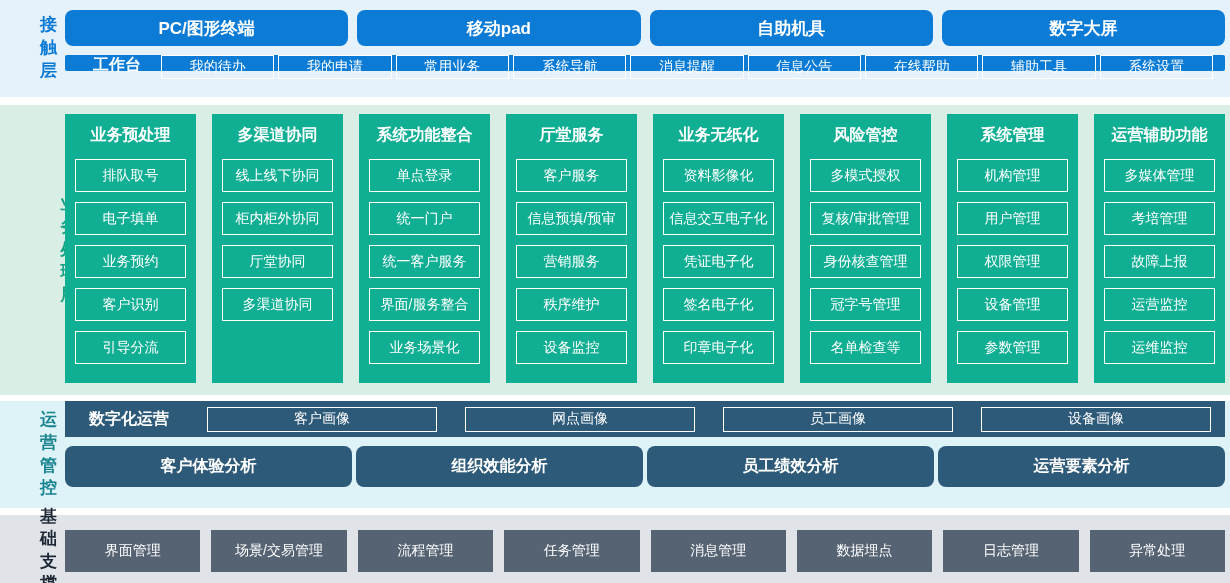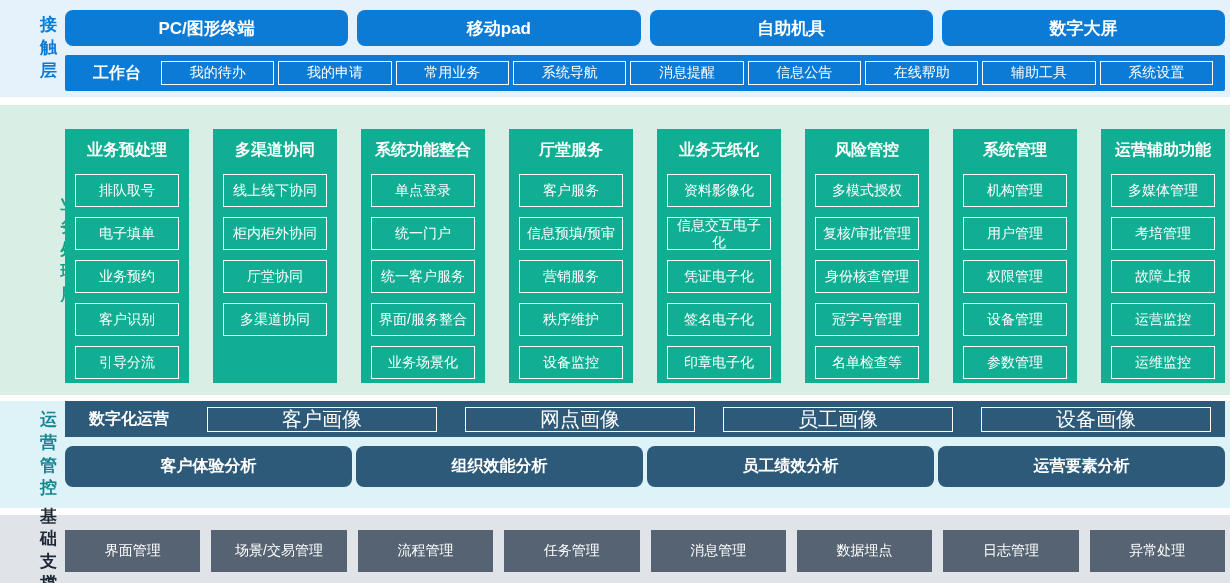--- a/index.html
+++ b/index.html
@@ -31,33 +31,33 @@
 
   
   .band-contact{height:97px;background:var(--contact-bg);margin-bottom:8px;}
   .band-contact .v-label{color:var(--blue);}
   .channel-row{display:flex;gap:9px;margin-top:10px;height:36px;}
   .channel-box{
     flex:1;background:var(--blue);border-radius:8px;color:var(--white);
     font-size:17px;font-weight:bold;display:flex;align-items:center;justify-content:center;
   }
   .workbench-bar{
-    margin-top:9px;height:36px;background:var(--blue);border-radius:2px;
-    display:flex;align-items:center;padding:0 12px;gap:4px;
+    margin-top:9px;height:16px;background:var(--blue);border-radius:2px;
+    display:flex;padding:0 12px;gap:4px;
   }
   .workbench-label{color:var(--white);font-size:16px;font-weight:bold;flex:0 0 80px;text-align:center;}
   .wb-item{
     flex:1;height:24px;border:1px solid var(--white);color:var(--white);
     font-size:14px;display:flex;align-items:center;justify-content:center;white-space:nowrap;
   }
 
   
   .band-business{height:290px;background:var(--business-bg);margin-bottom:6px;}
   .band-business .v-label{color:var(--business-label);margin-left:41px;}
-  .biz-cols{flex-direction:row;gap:24px;padding-top:24px;padding-bottom:12px;}
+  .biz-cols{flex-direction:row;gap:16px;padding-top:9px;padding-bottom:12px;}
   .biz-col{
     flex:1;background:var(--teal);display:flex;flex-direction:column;
     padding:7px 10px 12px;min-width:0;
   }
   .biz-title{
     color:var(--white);font-size:16px;font-weight:bold;text-align:center;
     height:28px;line-height:28px;white-space:nowrap;
   }
   .biz-item{
     border:1px solid var(--white);color:var(--white);font-size:14px;
@@ -68,21 +68,21 @@
   
   .band-ops{height:107px;background:var(--ops-bg);margin-bottom:7px;}
   .band-ops .v-label{color:var(--ops-label);}
   .digital-bar{
     margin-top:0;height:36px;background:var(--slate);
     display:flex;align-items:center;padding:0 14px;gap:28px;
   }
   .digital-label{color:var(--white);font-size:16px;font-weight:bold;flex:0 0 100px;text-align:center;white-space:nowrap;}
   .digital-item{
     flex:1;height:25px;border:1px solid var(--white);color:var(--white);
-    font-size:20px;display:flex;align-items:center;justify-content:center;white-space:nowrap;
+    font-size:14px;display:flex;align-items:center;justify-content:center;white-space:nowrap;
   }
   .analysis-row{display:flex;gap:4px;margin-top:9px;height:41px;}
   .analysis-box{
     flex:1;background:var(--slate);border-radius:8px;color:var(--white);
     font-size:16px;font-weight:bold;display:flex;align-items:center;justify-content:center;
   }
 
   
   .band-foundation{flex:1;height:71px;background:var(--foundation-bg);}
   .fd-label{

